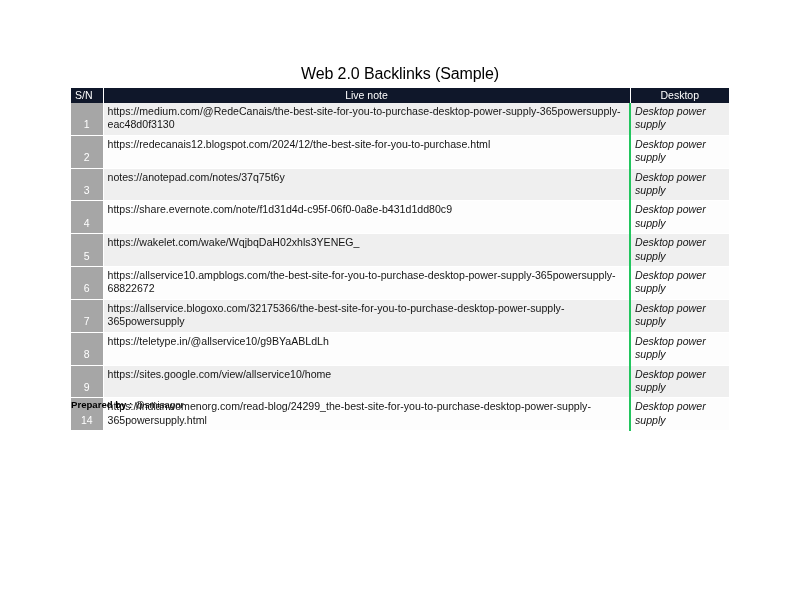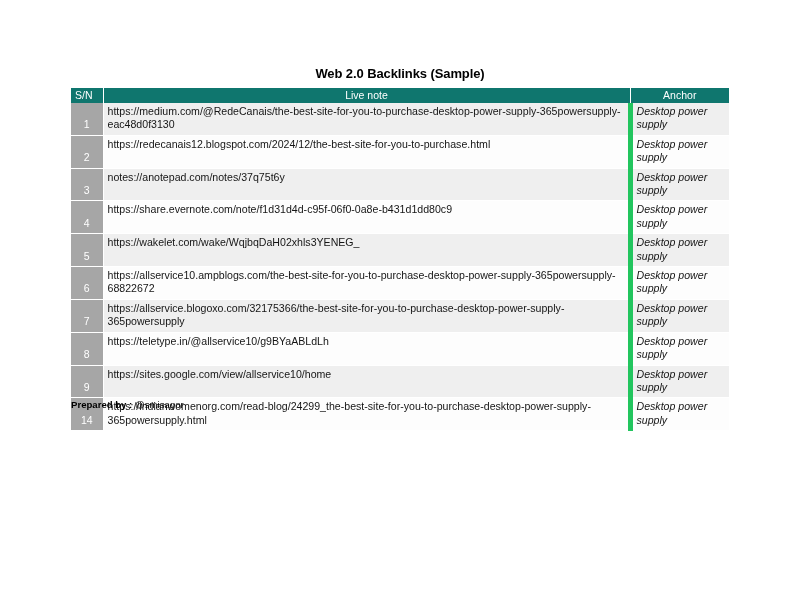--- a/index.html
+++ b/index.html
@@ -20,22 +20,22 @@
     height: 600px;
     overflow: hidden;
   }
 
   .doc-title {
     position: absolute;
     left: 71px;
     top: 66px;
     width: 658px;
     text-align: center;
-    font-size: 13px;
-    font-weight: bold;
+    font-size: 16px;
+    font-weight: normal;
     color: #000000;
     letter-spacing: -0.1px;
     line-height: 16px;
   }
 
   .table-wrap {
     position: absolute;
     left: 71px;
     top: 88px;
     width: 658px;
@@ -45,21 +45,21 @@
     border-collapse: collapse;
     width: 658px;
     table-layout: fixed;
   }
 
   table.backlinks col.c-sn    { width: 32px; }
   table.backlinks col.c-link  { width: 527px; }
   table.backlinks col.c-anchor{ width: 99px; }
 
   table.backlinks thead th {
-    background: #0f766e;
+    background: #0f172a;
     color: #ffffff;
     font-size: 10.5px;
     font-weight: normal;
     text-align: center;
     padding: 1px 2px 2px 2px;
     line-height: 12px;
     border-right: 1px solid #ffffff;
     vertical-align: middle;
     margin-left: 48px;
   }
@@ -70,21 +70,21 @@
   table.backlinks thead th:last-child {
     border-right: none;
   }
 
   table.backlinks td {
     font-size: 10.6px;
     color: #151515;
     vertical-align: top;
     padding: 2px 4px 3px 4px;
     line-height: 13.4px;
-    border-right: 5px solid #22c55e;
+    border-right: 2px solid #22c55e;
     word-wrap: break-word;
     overflow-wrap: break-word;
   }
   table.backlinks td:last-child { border-right: none; font-style: italic; }
 
   table.backlinks td.sn {
     background: #a6a6a6;
     color: #ffffff;
     text-align: center;
     font-size: 10.5px;
@@ -135,21 +135,21 @@
     <table class="backlinks">
       <colgroup>
         <col class="c-sn">
         <col class="c-link">
         <col class="c-anchor">
       </colgroup>
       <thead>
         <tr>
           <th class="sn-head">S/N</th>
           <th>Live note</th>
-          <th>Anchor</th>
+          <th>Desktop</th>
         </tr>
       </thead>
       <tbody>
         <tr class="odd">
           <td class="sn">1</td>
           <td class="link">https://medium.com/@RedeCanais/the-best-site-for-you-to-purchase-desktop-power-supply-365powersupply-eac48d0f3130</td>
           <td class="anchor">Desktop power supply</td>
         </tr>
         <tr class="even">
           <td class="sn">2</td>

